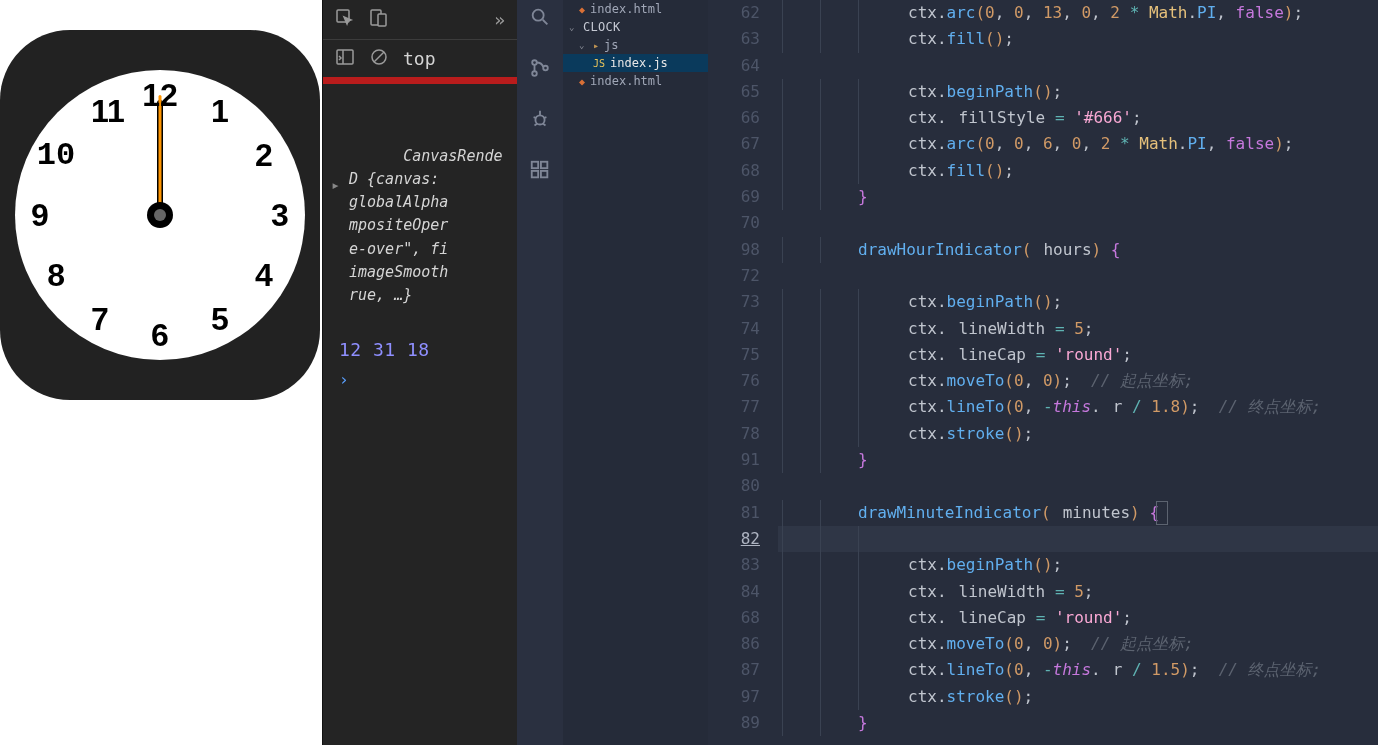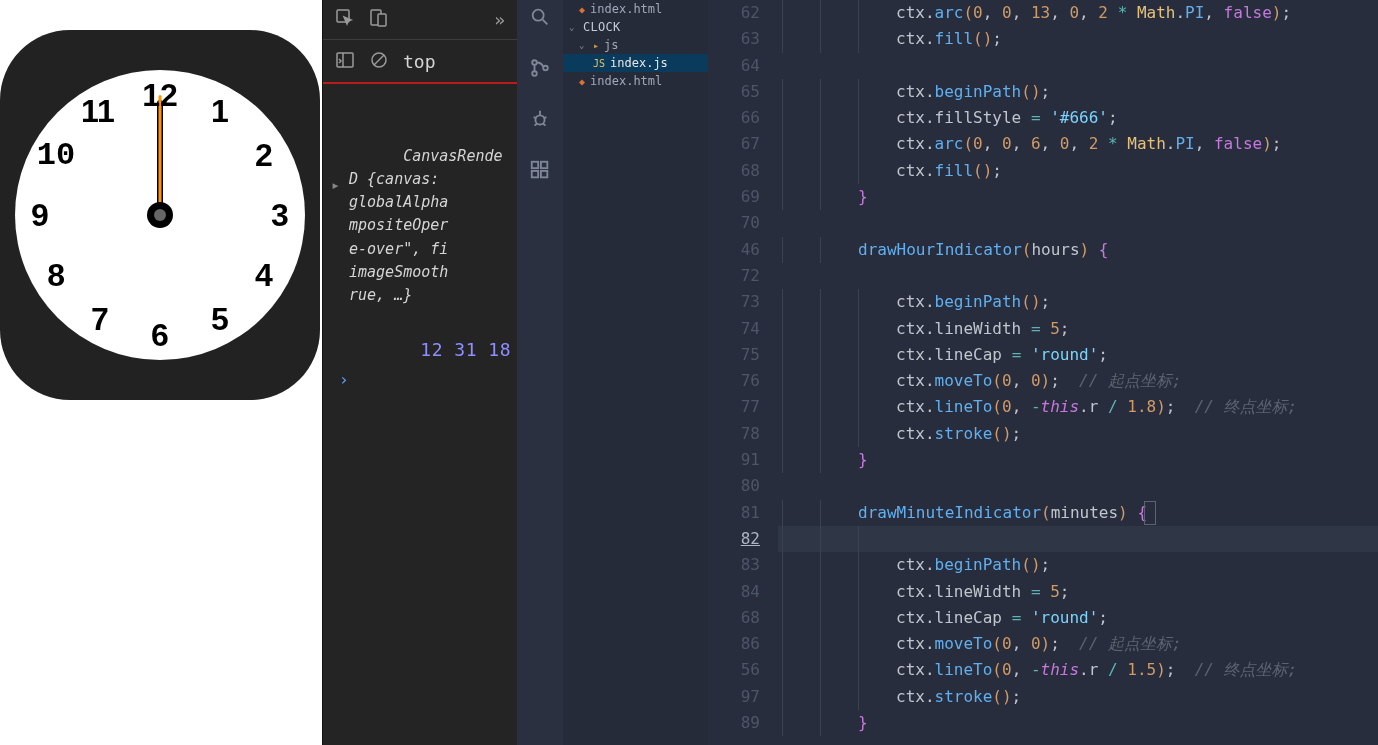--- a/index.html
+++ b/index.html
@@ -79,34 +79,34 @@
   padding: 0 12px;
   border-bottom: 1px solid #3c3c3c;
 }
 .dt-icon { color: #9a9a9a; font-size: 18px; cursor: pointer; line-height:1; }
 .devtools-subbar {
   height: 44px;
   display: flex;
   align-items: center;
   gap: 14px;
   padding: 0 12px;
-  border-bottom: 2px solid #b91c1c;
+  border-bottom: 7px solid #b91c1c;
 }
 .dt-top { color: #d5d5d5; font-size: 18px; }
 .console-body { flex: 1; padding: 14px 6px 6px 6px; overflow: hidden; }
 .console-obj {
   font-style: italic;
   color: #d5d5d5;
   line-height: 1.55;
   padding-left: 20px;
   position: relative;
   white-space: pre-wrap;
 }
 .console-obj .arrow { position:absolute; left:2px; top: 76px; color:#888; font-style: normal; }
-.console-nums { color: #8f8fff; padding: 8px 0 0 10px; font-size: 18px; letter-spacing: 0.5px; text-align: right; }
+.console-nums { color: #8f8fff; padding: 8px 0 0 10px; font-size: 18px; letter-spacing: 0.5px; }
 .console-prompt { color: #5aa0ff; padding: 10px 0 0 10px; font-size: 16px; }
 
 
 .vscode-pane {
   flex: 1;
   height: 745px;
   display: flex;
   background: #252b39;
 }
 .activity-bar {
@@ -165,26 +165,26 @@
 }
 .gutter div { height: 26.3px; }
 .gutter div.active { color: #aeb4c2; text-decoration: underline; }
 .code { flex: 1; white-space: pre; padding-left: 0; position:relative; }
 .code-line { height: 26.3px; padding-left: 4px; }
 .code-line.hl { background: #2f3646; }
 .ind { display:inline-block; border-left:1px solid #3a4252; height:26.3px; vertical-align:top; }
 .w1 { width: 38px; } 
 
 
-.tk-obj  { color: #c0c5ce; }
+.tk-obj  { color: #c0c5ce; margin-left: 12px; }
 .tk-prop { color: #61afef; }   
 .tk-fn   { color: #61afef; text-align: center; }   
 .tk-kw   { color: #c678dd; }   
 .tk-num  { color: #d19a66; }
-.tk-str  { color: #7dd3fc; }
+.tk-str  { color: #f9a8d4; }
 .tk-op   { color: #5fb3b3; }   
 .tk-punc { color: #c0c5ce; }
 .tk-cls  { color: #e5c07b; }   
 .tk-cmt  { color: #5c6370; font-style: italic; }
 .tk-br   { color: #c678dd; }   
 .tk-par  { color: #d19a66; }   
 .cursor-box { outline:1px solid #5c6370; display:inline-block; height:22px; vertical-align:middle; width:10px; margin-left:-2px; }
 </style>
 </head>
 <body>
@@ -202,21 +202,21 @@
         <div class="clock-num" style="left: 205px; top: 41.077px;">1</div>
         <div class="clock-num" style="left: 248.923px; top: 85px;">2</div>
         <div class="clock-num" style="left: 265px; top: 145px;">3</div>
         <div class="clock-num" style="left: 248.923px; top: 205px;">4</div>
         <div class="clock-num" style="left: 205px; top: 248.923px;">5</div>
         <div class="clock-num" style="left: 145px; top: 265px;">6</div>
         <div class="clock-num" style="left: 85px; top: 248.923px;">7</div>
         <div class="clock-num" style="left: 41.077px; top: 205px;">8</div>
         <div class="clock-num" style="left: 25px; top: 145px;">9</div>
         <div class="clock-num" style="left: 41.077px; top: 85px; font-family: Liberation Mono, monospace;">10</div>
-        <div class="clock-num" style="left: 83px; top: 41.077px;">11</div>
+        <div class="clock-num" style="left: 93px; top: 41.077px;">11</div>
       </div>
   </div>
 </div>
 
 <div class="devtools-pane">
   <div class="devtools-toolbar">
     <span class="dt-icon">
       <svg width="20" height="20" viewBox="0 0 20 20" fill="none" stroke="#9a9a9a" stroke-width="1.5">
           <rect x="2" y="2" width="12" height="12" rx="1"></rect>
           <path d="M9 9 l7 3 -3 1 -1 3 z" fill="#9a9a9a"></path>
@@ -318,35 +318,35 @@
     <div class="gutter">
         <div>62</div>
         <div>63</div>
         <div>64</div>
         <div>65</div>
         <div>66</div>
         <div>67</div>
         <div>68</div>
         <div>69</div>
         <div>70</div>
-        <div>46</div>
+        <div>98</div>
         <div>72</div>
         <div>73</div>
         <div>74</div>
         <div>75</div>
         <div>76</div>
         <div>77</div>
         <div>78</div>
         <div>91</div>
         <div>80</div>
         <div>81</div>
         <div class="active">82</div>
         <div>83</div>
         <div>84</div>
         <div>68</div>
         <div>86</div>
-        <div>56</div>
+        <div>87</div>
         <div>97</div>
         <div>89</div>
       </div>
     <div class="code"><div class="code-line"><span class="ind w1"></span><span class="ind w1"></span><span class="ind w1"></span><span class="tk-obj">ctx</span><span class="tk-punc">.</span><span class="tk-prop">arc</span><span class="tk-par">(</span><span class="tk-num">0</span><span class="tk-punc">, </span><span class="tk-num">0</span><span class="tk-punc">, </span><span class="tk-num">13</span><span class="tk-punc">, </span><span class="tk-num">0</span><span class="tk-punc">, </span><span class="tk-num">2</span><span class="tk-punc"> </span><span class="tk-op">*</span><span class="tk-punc"> </span><span class="tk-cls">Math</span><span class="tk-punc">.</span><span class="tk-prop">PI</span><span class="tk-punc">, </span><span class="tk-kw">false</span><span class="tk-par">)</span><span class="tk-punc">;</span></div><div class="code-line"><span class="ind w1"></span><span class="ind w1"></span><span class="ind w1"></span><span class="tk-obj">ctx</span><span class="tk-punc">.</span><span class="tk-prop">fill</span><span class="tk-par">()</span><span class="tk-punc">;</span></div><div class="code-line"></div><div class="code-line"><span class="ind w1"></span><span class="ind w1"></span><span class="ind w1"></span><span class="tk-obj">ctx</span><span class="tk-punc">.</span><span class="tk-prop">beginPath</span><span class="tk-par">()</span><span class="tk-punc">;</span></div><div class="code-line"><span class="ind w1"></span><span class="ind w1"></span><span class="ind w1"></span><span class="tk-obj">ctx</span><span class="tk-punc">.</span><span class="tk-obj">fillStyle</span><span class="tk-punc"> </span><span class="tk-op">=</span><span class="tk-punc"> </span><span class="tk-str">'#666'</span><span class="tk-punc">;</span></div><div class="code-line"><span class="ind w1"></span><span class="ind w1"></span><span class="ind w1"></span><span class="tk-obj">ctx</span><span class="tk-punc">.</span><span class="tk-prop">arc</span><span class="tk-par">(</span><span class="tk-num">0</span><span class="tk-punc">, </span><span class="tk-num">0</span><span class="tk-punc">, </span><span class="tk-num">6</span><span class="tk-punc">, </span><span class="tk-num">0</span><span class="tk-punc">, </span><span class="tk-num">2</span><span class="tk-punc"> </span><span class="tk-op">*</span><span class="tk-punc"> </span><span class="tk-cls">Math</span><span class="tk-punc">.</span><span class="tk-prop">PI</span><span class="tk-punc">, </span><span class="tk-kw">false</span><span class="tk-par">)</span><span class="tk-punc">;</span></div><div class="code-line"><span class="ind w1"></span><span class="ind w1"></span><span class="ind w1"></span><span class="tk-obj">ctx</span><span class="tk-punc">.</span><span class="tk-prop">fill</span><span class="tk-par">()</span><span class="tk-punc">;</span></div><div class="code-line"><span class="ind w1"></span><span class="ind w1"></span><span class="tk-br">}</span></div><div class="code-line"></div><div class="code-line"><span class="ind w1"></span><span class="ind w1"></span><span class="tk-fn">drawHourIndicator</span><span class="tk-par">(</span><span class="tk-obj">hours</span><span class="tk-par">)</span><span class="tk-punc"> </span><span class="tk-br">{</span></div><div class="code-line"></div><div class="code-line"><span class="ind w1"></span><span class="ind w1"></span><span class="ind w1"></span><span class="tk-obj">ctx</span><span class="tk-punc">.</span><span class="tk-prop">beginPath</span><span class="tk-par">()</span><span class="tk-punc">;</span></div><div class="code-line"><span class="ind w1"></span><span class="ind w1"></span><span class="ind w1"></span><span class="tk-obj">ctx</span><span class="tk-punc">.</span><span class="tk-obj">lineWidth</span><span class="tk-punc"> </span><span class="tk-op">=</span><span class="tk-punc"> </span><span class="tk-num">5</span><span class="tk-punc">;</span></div><div class="code-line"><span class="ind w1"></span><span class="ind w1"></span><span class="ind w1"></span><span class="tk-obj">ctx</span><span class="tk-punc">.</span><span class="tk-obj">lineCap</span><span class="tk-punc"> </span><span class="tk-op">=</span><span class="tk-punc"> </span><span class="tk-str">'round'</span><span class="tk-punc">;</span></div><div class="code-line"><span class="ind w1"></span><span class="ind w1"></span><span class="ind w1"></span><span class="tk-obj">ctx</span><span class="tk-punc">.</span><span class="tk-prop">moveTo</span><span class="tk-par">(</span><span class="tk-num">0</span><span class="tk-punc">, </span><span class="tk-num">0</span><span class="tk-par">)</span><span class="tk-punc">;  </span><span class="tk-cmt">// 起点坐标;</span></div><div class="code-line"><span class="ind w1"></span><span class="ind w1"></span><span class="ind w1"></span><span class="tk-obj">ctx</span><span class="tk-punc">.</span><span class="tk-prop">lineTo</span><span class="tk-par">(</span><span class="tk-num">0</span><span class="tk-punc">, </span><span class="tk-op">-</span><span class="tk-kw" style="font-style:italic">this</span><span class="tk-punc">.</span><span class="tk-obj">r</span><span class="tk-punc"> </span><span class="tk-op">/</span><span class="tk-punc"> </span><span class="tk-num">1.8</span><span class="tk-par">)</span><span class="tk-punc">;  </span><span class="tk-cmt">// 终点坐标;</span></div><div class="code-line"><span class="ind w1"></span><span class="ind w1"></span><span class="ind w1"></span><span class="tk-obj">ctx</span><span class="tk-punc">.</span><span class="tk-prop">stroke</span><span class="tk-par">()</span><span class="tk-punc">;</span></div><div class="code-line"><span class="ind w1"></span><span class="ind w1"></span><span class="tk-br">}</span></div><div class="code-line"></div><div class="code-line"><span class="ind w1"></span><span class="ind w1"></span><span class="tk-fn">drawMinuteIndicator</span><span class="tk-par">(</span><span class="tk-obj">minutes</span><span class="tk-par">)</span><span class="tk-punc"> </span><span class="tk-br">{</span><span class="cursor-box"></span></div><div class="code-line hl"><span class="ind w1"></span><span class="ind w1"></span><span class="ind w1"></span></div><div class="code-line"><span class="ind w1"></span><span class="ind w1"></span><span class="ind w1"></span><span class="tk-obj">ctx</span><span class="tk-punc">.</span><span class="tk-prop">beginPath</span><span class="tk-par">()</span><span class="tk-punc">;</span></div><div class="code-line"><span class="ind w1"></span><span class="ind w1"></span><span class="ind w1"></span><span class="tk-obj">ctx</span><span class="tk-punc">.</span><span class="tk-obj">lineWidth</span><span class="tk-punc"> </span><span class="tk-op">=</span><span class="tk-punc"> </span><span class="tk-num">5</span><span class="tk-punc">;</span></div><div class="code-line"><span class="ind w1"></span><span class="ind w1"></span><span class="ind w1"></span><span class="tk-obj">ctx</span><span class="tk-punc">.</span><span class="tk-obj">lineCap</span><span class="tk-punc"> </span><span class="tk-op">=</span><span class="tk-punc"> </span><span class="tk-str">'round'</span><span class="tk-punc">;</span></div><div class="code-line"><span class="ind w1"></span><span class="ind w1"></span><span class="ind w1"></span><span class="tk-obj">ctx</span><span class="tk-punc">.</span><span class="tk-prop">moveTo</span><span class="tk-par">(</span><span class="tk-num">0</span><span class="tk-punc">, </span><span class="tk-num">0</span><span class="tk-par">)</span><span class="tk-punc">;  </span><span class="tk-cmt">// 起点坐标;</span></div><div class="code-line"><span class="ind w1"></span><span class="ind w1"></span><span class="ind w1"></span><span class="tk-obj">ctx</span><span class="tk-punc">.</span><span class="tk-prop">lineTo</span><span class="tk-par">(</span><span class="tk-num">0</span><span class="tk-punc">, </span><span class="tk-op">-</span><span class="tk-kw" style="font-style:italic">this</span><span class="tk-punc">.</span><span class="tk-obj">r</span><span class="tk-punc"> </span><span class="tk-op">/</span><span class="tk-punc"> </span><span class="tk-num">1.5</span><span class="tk-par">)</span><span class="tk-punc">;  </span><span class="tk-cmt">// 终点坐标;</span></div><div class="code-line"><span class="ind w1"></span><span class="ind w1"></span><span class="ind w1"></span><span class="tk-obj">ctx</span><span class="tk-punc">.</span><span class="tk-prop">stroke</span><span class="tk-par">()</span><span class="tk-punc">;</span></div><div class="code-line"><span class="ind w1"></span><span class="ind w1"></span><span class="tk-br">}</span></div></div>
   </div>
 </div>
 
 </body></html>

